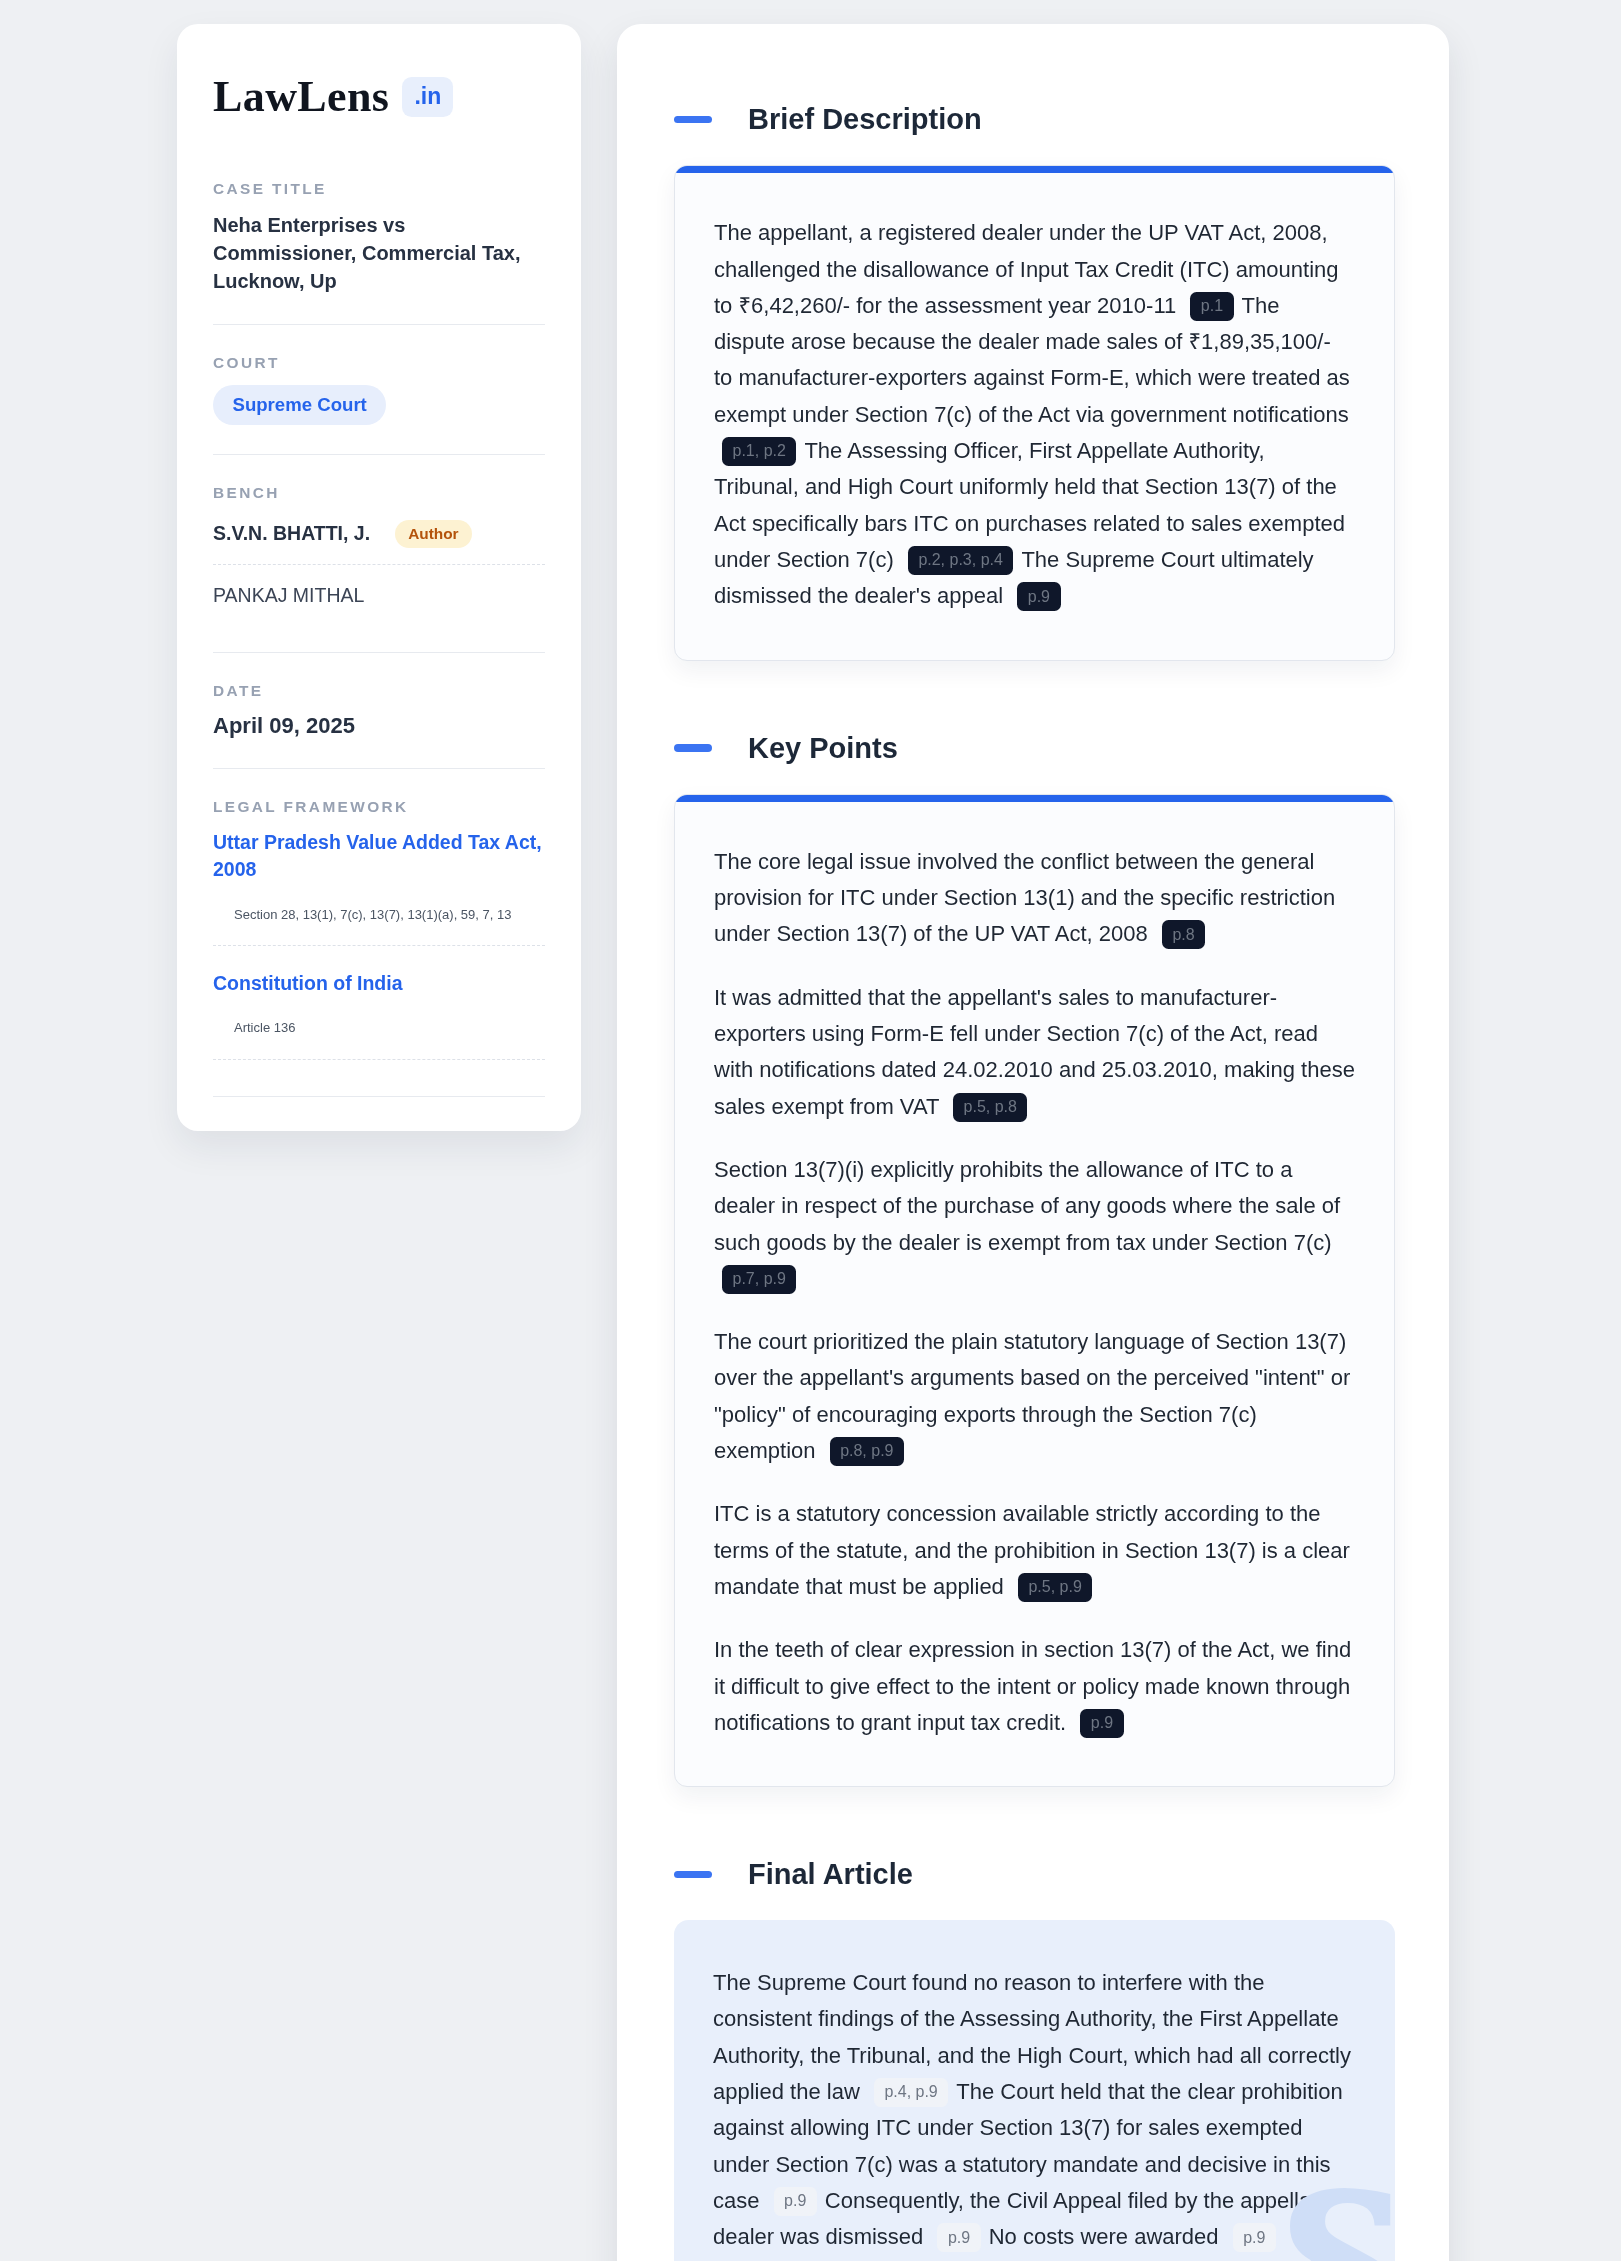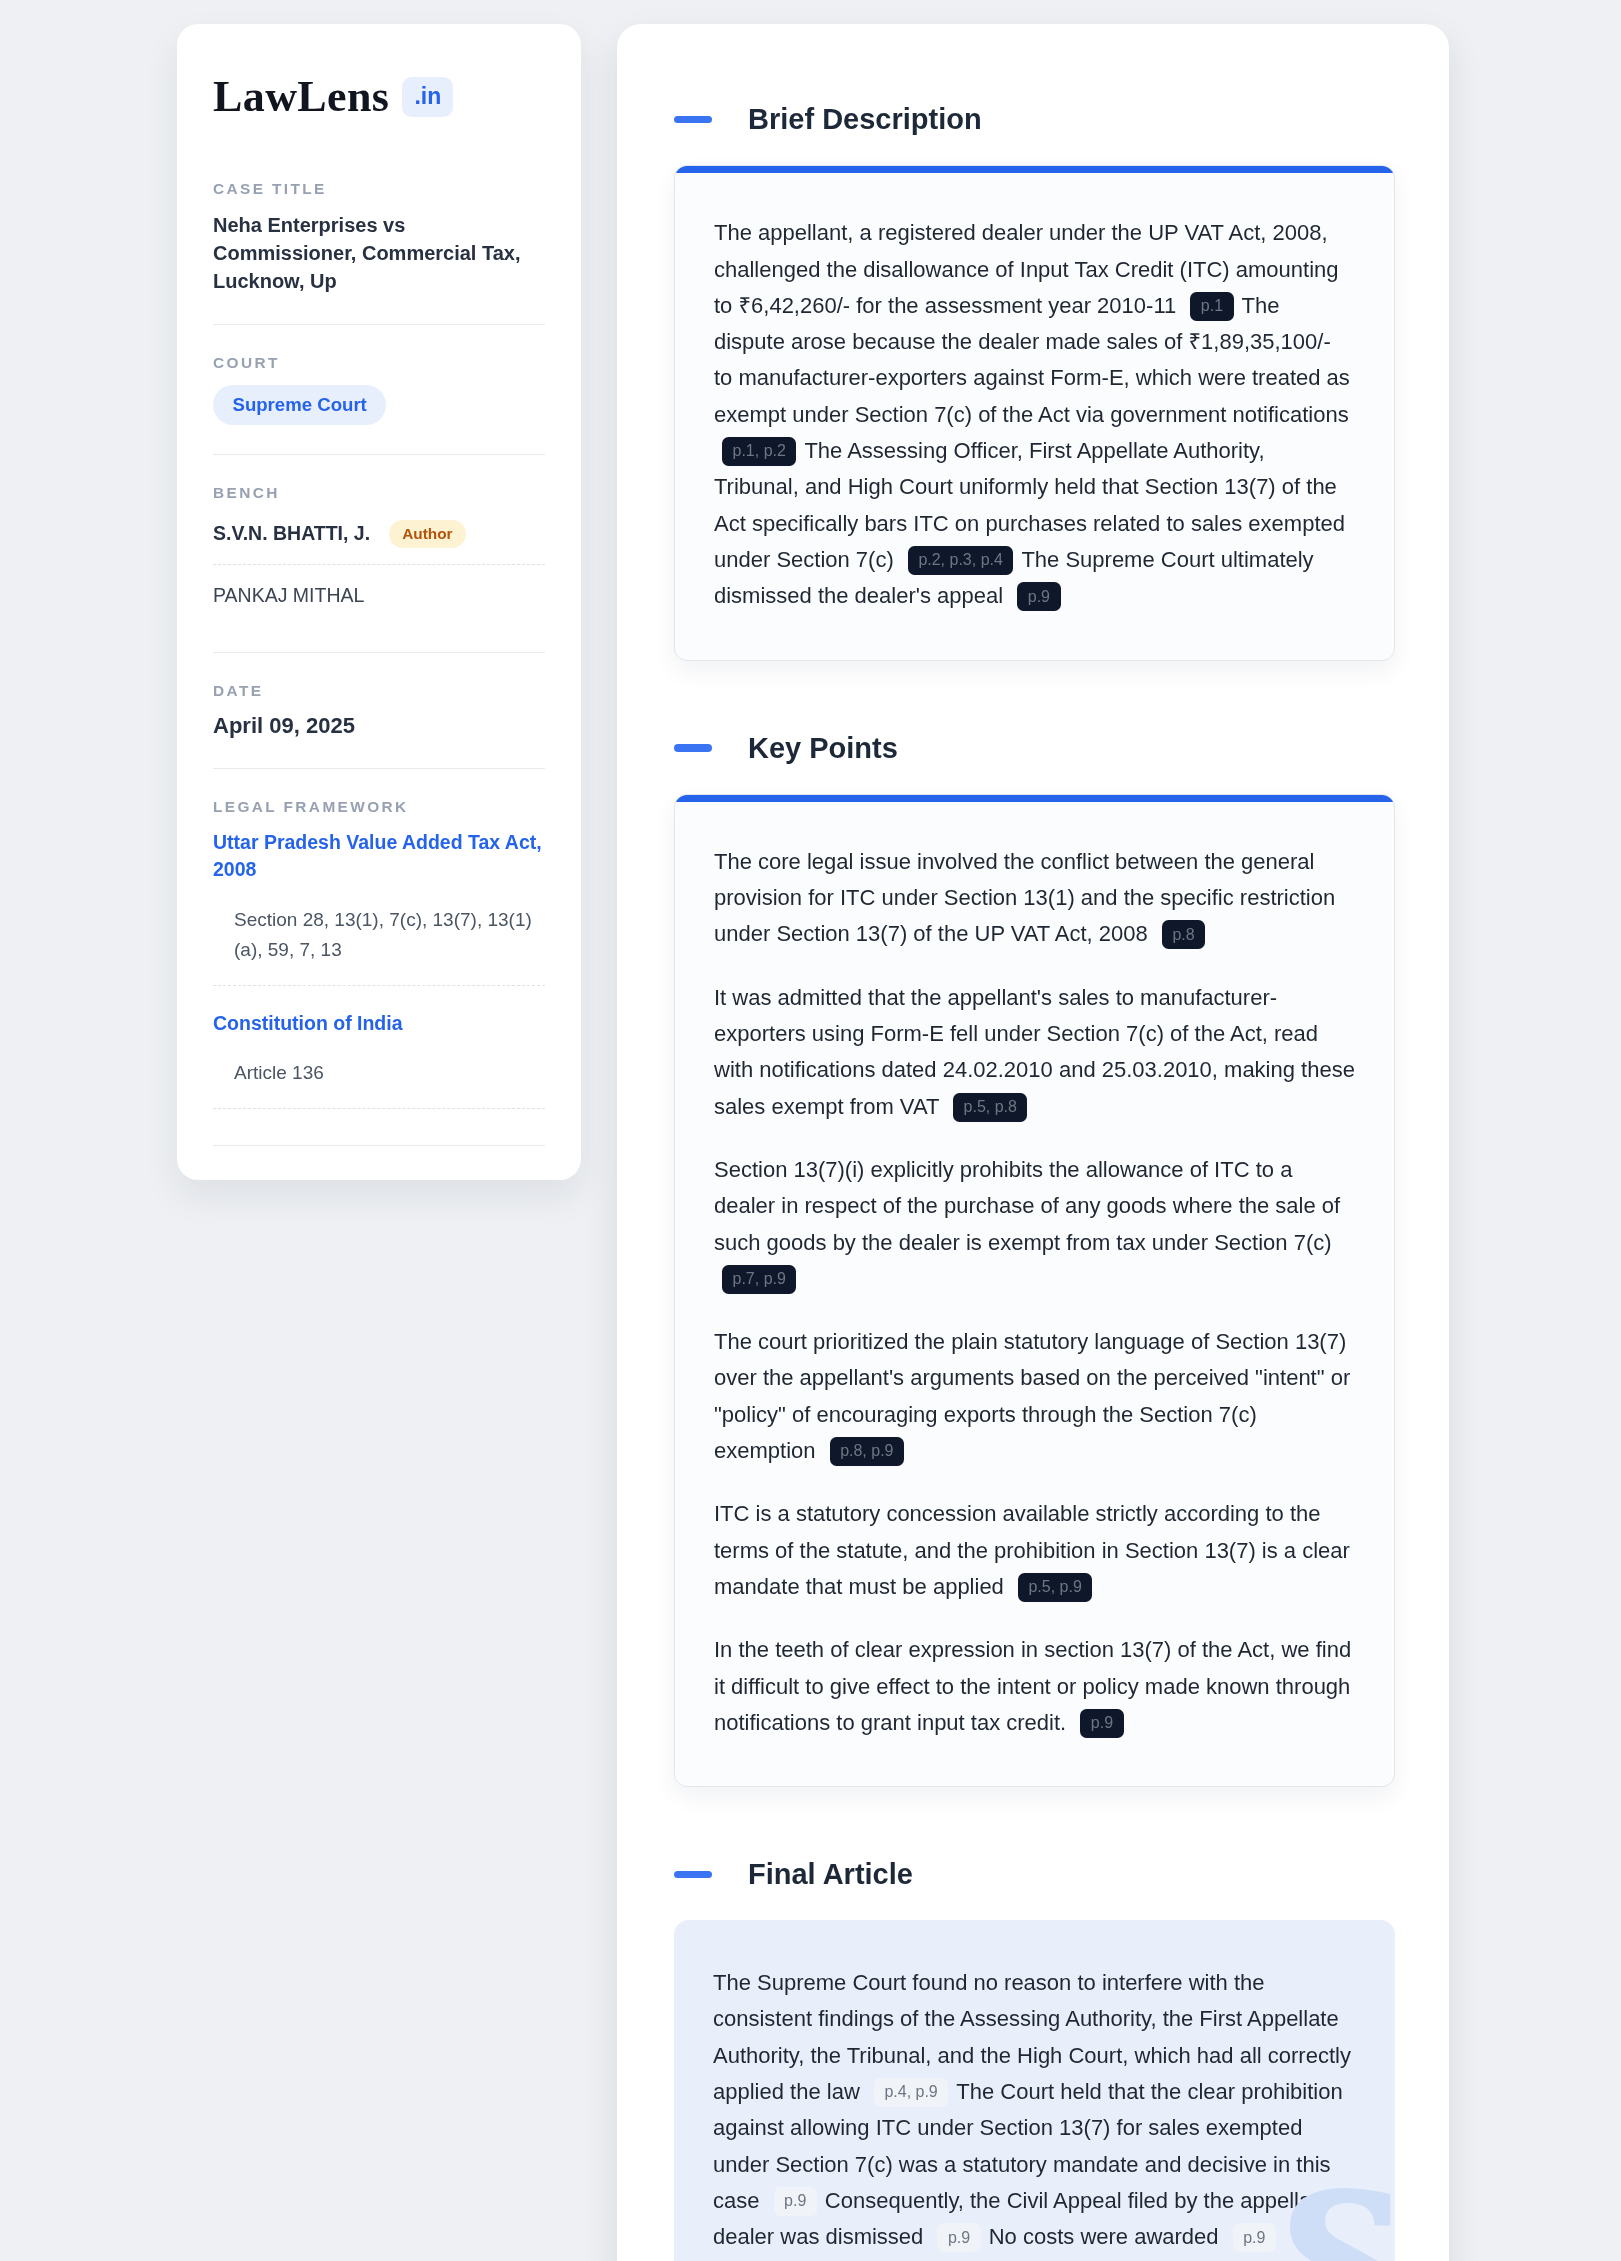--- a/index.html
+++ b/index.html
@@ -14,29 +14,29 @@
   .logo-row { display:flex; align-items:center; margin-bottom:58px; }
   .logo-text { font-family:"Liberation Serif", serif; font-size:44px; font-weight:600; color:#10151f; letter-spacing:0.4px; }
   .logo-domain { margin-left:13px; background:#e8effc; color:#2563eb; font-weight:700; font-size:23px;
                  padding:6.5px 12px; border-radius:9.7px; }
   .side-label { font-size:15.4px; font-weight:600; letter-spacing:2.4px; color:#97a1b2; margin-bottom:13px; }
   .case-title-value { font-size:20px; font-weight:700; color:#273142; line-height:1.4; }
   .divider { border-top:0.8px solid #e7eaef; margin:29px 0; }
   .divider-dashed { border-top:1.6px dashed #dde1e8; }
   .pill-court { display:inline-block; background:#e7eefc; color:#2563eb; font-weight:600; font-size:18.6px;
                 padding:9px 19.5px; border-radius:810px; cursor:pointer; }
-  .member-row { display:flex; align-items:center; gap:19px; padding:4.9px 0 16px 0; }
+  .member-row { display:flex; align-items:center; gap:25px; padding:4.9px 0 16px 0; }
   .member-row + .member-sep { margin-bottom:14.6px; }
   .member-name { font-size:19.5px; font-weight:700; color:#273142; }
   .member-name.regular { font-weight:400; color:#3b4455; }
   .badge-author { background:#fdf2d2; color:#b4530b; font-size:15.4px; font-weight:700;
                   padding:4.9px 13px; border-radius:810px; }
   .date-value { font-size:22px; font-weight:600; color:#273142; }
   .act-name { color:#2563eb; font-size:19.5px; font-weight:700; line-height:1.4; margin-bottom:21px; cursor:pointer; }
-  .act-provisions { color:#4b5563; font-size:19px; line-height:1.6; padding:0 0 19.5px 21px;
+  .act-provisions { color:#4b5563; font-size:13px; line-height:1.6; padding:0 0 19.5px 21px;
                     border-bottom:1.6px dashed #dde1e8; margin-bottom:24px; }
   .sidebar-endline { border-top:0.8px solid #e7eaef; margin-top:36px; }
 
   
   .main { flex:1; background:#ffffff; border-radius:24px; padding:79px 54px 91px 57px;
           box-shadow:0 16px 36px rgba(25,35,60,.10); }
   .section-heading { display:flex; align-items:center; gap:36px; font-size:29px; font-weight:700;
                      color:#1d2838; margin-bottom:29px; }
   .heading-dash { width:38px; height:7.3px; background:#3b74f2; border-radius:4.9px; flex:none; }
   .content-card { background:#fbfcfe; border:0.8px solid #e2e6ed; border-radius:13px; overflow:hidden;

